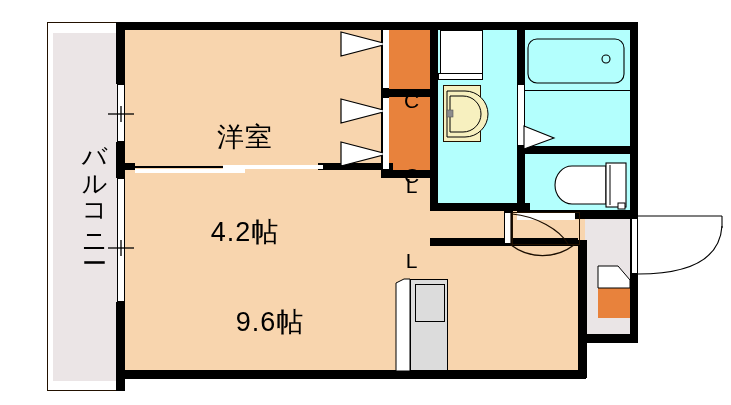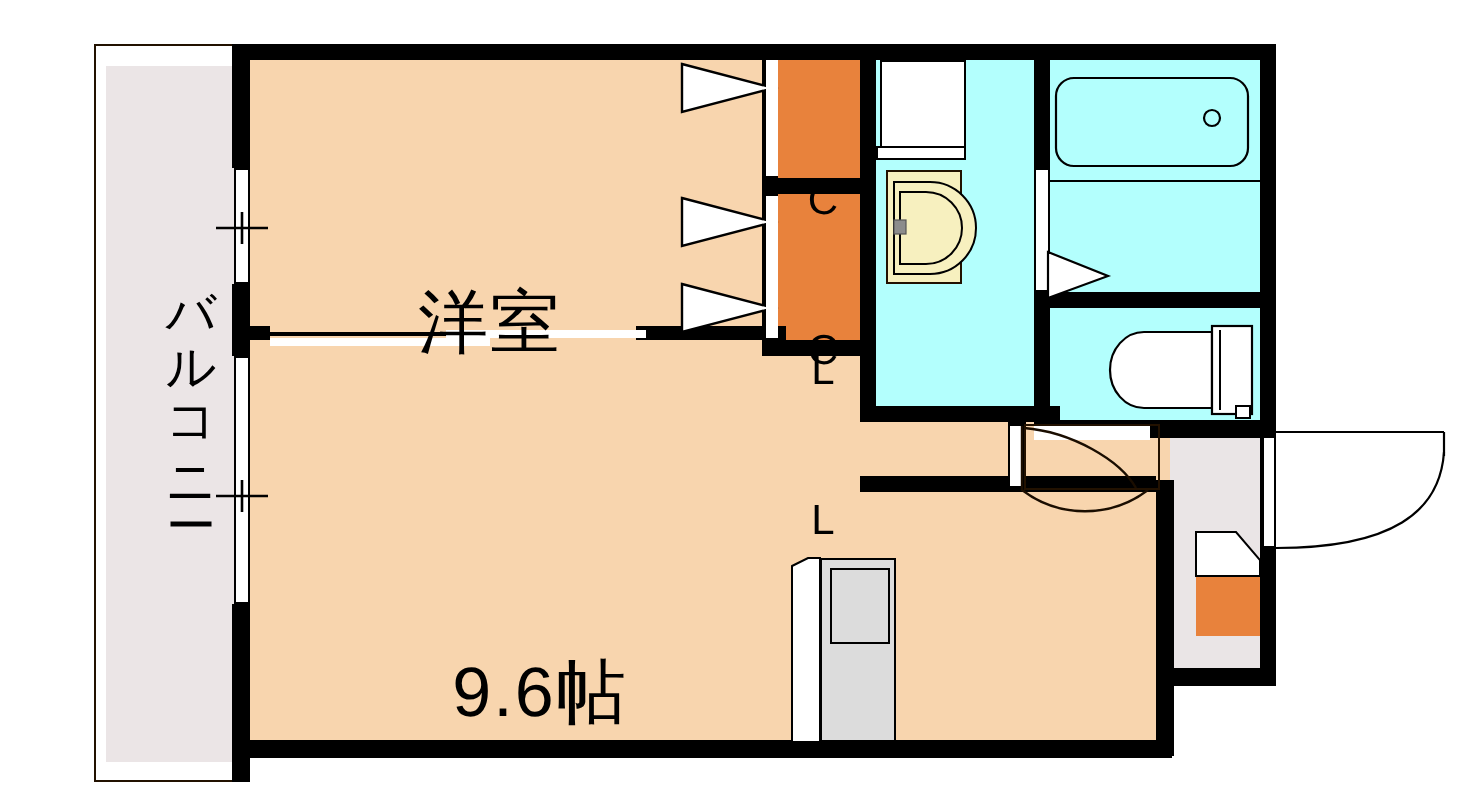--- a/index.html
+++ b/index.html
@@ -18,21 +18,21 @@
   .fl-gray{background:#dcdcdc;}
   .fl-vanity{background:#f7f0bf;}
   .fl-teal{background:#13b8b0;}
   
   .wall{background:#000000;}
   .thin{background:#000000;}
   .outline{border:1px solid #000;box-sizing:border-box;}
   .outline-thin{border:1px solid #221100;box-sizing:border-box;}
   
   .lbl{color:#000;white-space:pre;text-align:center;line-height:1.18;}
-  .lbl-room{font-size:35px;letter-spacing:1px;}
+  .lbl-room{font-size:27px;letter-spacing:1px;}
   .lbl-cl{font-size:21px;line-height:1.35;}
   .lbl-bal{font-size:25px;letter-spacing:2px;line-height:1.32;writing-mode:vertical-rl;text-orientation:upright;}
   svg{display:block;overflow:visible;}
 </style>
 </head>
 <body>
 
 <div id="plan">
 
   <div class="abs fl-white outline-thin" style="left:47px;top:22px;width:76px;height:369px;"></div>
@@ -173,20 +173,21 @@
   </svg>
 
   <div class="abs fl-gray outline" style="left:410px;top:279px;width:38px;height:92px;"></div>
   <div class="abs fl-gray outline" style="left:415px;top:284px;width:30px;height:38px;"></div>
   <svg class="abs" style="left:393px;top:277px;width:22px;height:96px;">
     <path d="M3,6 L11,2 L17,2 L17,94 L3,94 Z" fill="#ffffff" stroke="#000" stroke-width="1"></path>
   </svg>
 
   <div class="abs lbl lbl-room" style="left:155px;top:58px;width:180px;">
     <div>洋室</div>
+    <div>4.2帖</div>
   </div>
 
   <div class="abs lbl lbl-room" style="left:180px;top:243px;width:180px;">
     <div>9.6帖</div>
   </div>
 
   <div class="abs lbl lbl-bal" style="left:61px;top:85px;height:210px;width:50px;">バルコニー</div>
 
   <div class="abs lbl lbl-cl" style="left:389px;top:30px;width:45px;">
     <div>C</div>

